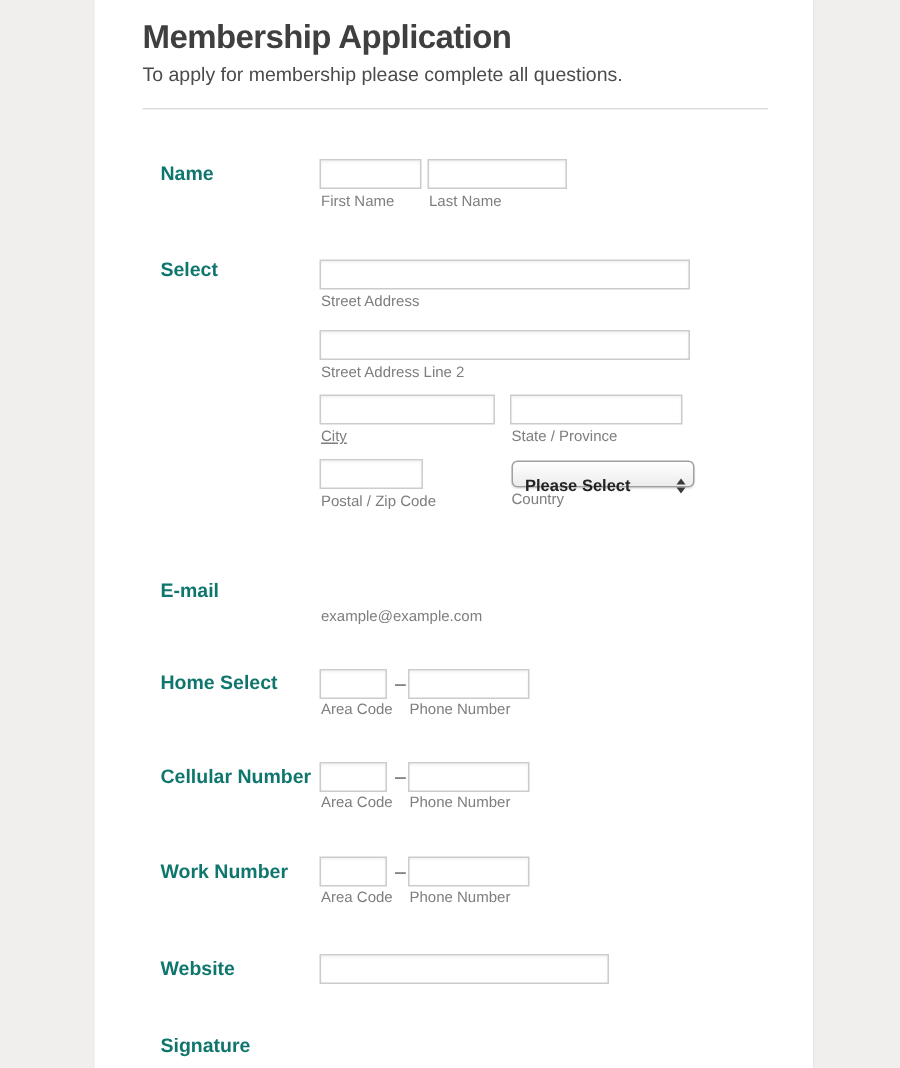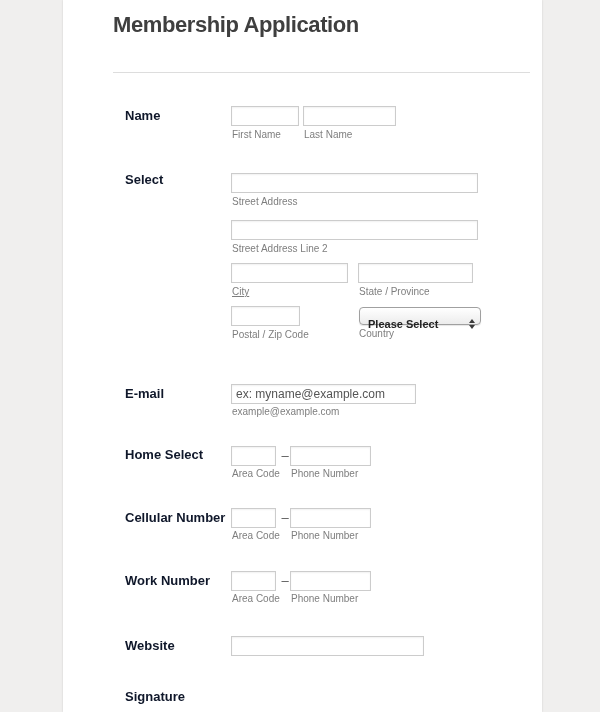--- a/index.html
+++ b/index.html
@@ -18,21 +18,21 @@
   }
   .card {
     position: absolute;
     left: 63px;
     top: 0;
     width: 479px;
     height: 712px;
     background: #ffffff;
     box-shadow: 0 0 2px rgba(0,0,0,0.14);
   }
-  .abs { position: absolute; margin-left: 18px; }
+  .abs { position: absolute; }
 
   .title {
     font-size: 22px;
     line-height: 26px;
     font-weight: bold;
     color: #3f3f3f;
     letter-spacing: -0.4px;
     white-space: nowrap;
   }
   .subtitle {
@@ -42,21 +42,21 @@
     white-space: nowrap;
   }
   .divider {
     height: 1px;
     background: #dddddd;
   }
   .qlabel {
     font-size: 13px;
     line-height: 15px;
     font-weight: bold;
-    color: #0f172a;
+    color: #0f766e;
     white-space: nowrap;
     padding-left: 12px;
   }
   .sublabel {
     font-size: 10px;
     line-height: 12px;
     color: #7e7e7e;
     white-space: nowrap;
   }
   .ti {
@@ -117,20 +117,21 @@
     border-top: 4px solid #3a3a3a;
   }
 </style>
 </head>
 <body>
 
 <div class="stage">
   <div class="card">
 
     <div class="abs title" style="left:32px; top:12px;">Membership Application</div>
+    <div class="abs subtitle" style="left:32px; top:42px;">To apply for membership please complete all questions.</div>
     <div class="abs divider" style="left:32px; top:72px; width:417px;"></div>
 
     <div class="abs qlabel" style="left:32px; top:108px;">Name</div>
     <input class="abs ti" style="left: 150px; top: 106px; width: 68px;" type="text" value="">
     <input class="abs ti" style="left: 222px; top: 106px; width: 93px;" type="text" value="">
     <div class="abs sublabel" style="left:151px; top:129px;">First Name</div>
     <div class="abs sublabel" style="left:223px; top:129px;">Last Name</div>
 
     <div class="abs qlabel" style="left:32px; top:172px;">Select</div>
     <input class="abs ti" style="left: 150px; top: 173px; width: 247px;" type="text" value="">
@@ -146,21 +147,20 @@
       <span class="select-text">Please Select</span>
       <span class="stepper">
         <i class="tri-up"></i>
           <i class="tri-down"></i>
       </span>
     </div>
     <div class="abs sublabel" style="left:151px; top:329px;">Postal / Zip Code</div>
     <div class="abs sublabel" style="left:278px; top:328px;">Country</div>
 
     <div class="abs qlabel" style="left:32px; top:386px;">E-mail</div>
-    <input class="abs ti" style="left: 150px; top: 384px; width: 185px;" type="text" placeholder="ex: myname@example.com">
     <div class="abs sublabel" style="left:151px; top:406px;">example@example.com</div>
 
     <div class="abs qlabel" style="left:32px; top:447px;">Home Select</div>
     <input class="abs ti" style="left: 150px; top: 446px; width: 45px;" type="text" value="">
     <div class="abs dash" style="left:197px; top:448px; width:14px;">–</div>
     <input class="abs ti" style="left: 209px; top: 446px; width: 81px;" type="text" value="">
     <div class="abs sublabel" style="left:151px; top:468px;">Area Code</div>
     <div class="abs sublabel" style="left:210px; top:468px;">Phone Number</div>
 
     <div class="abs qlabel" style="left:32px; top:510px;">Cellular Number</div>

